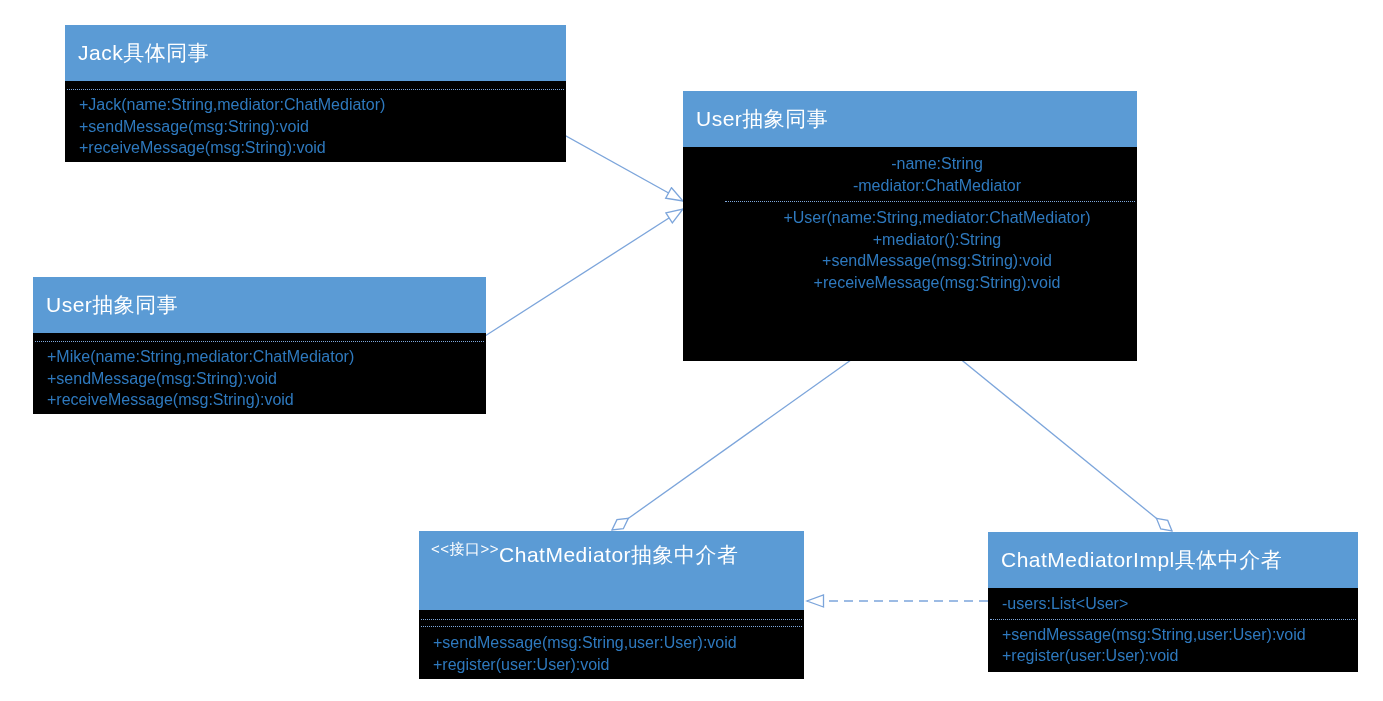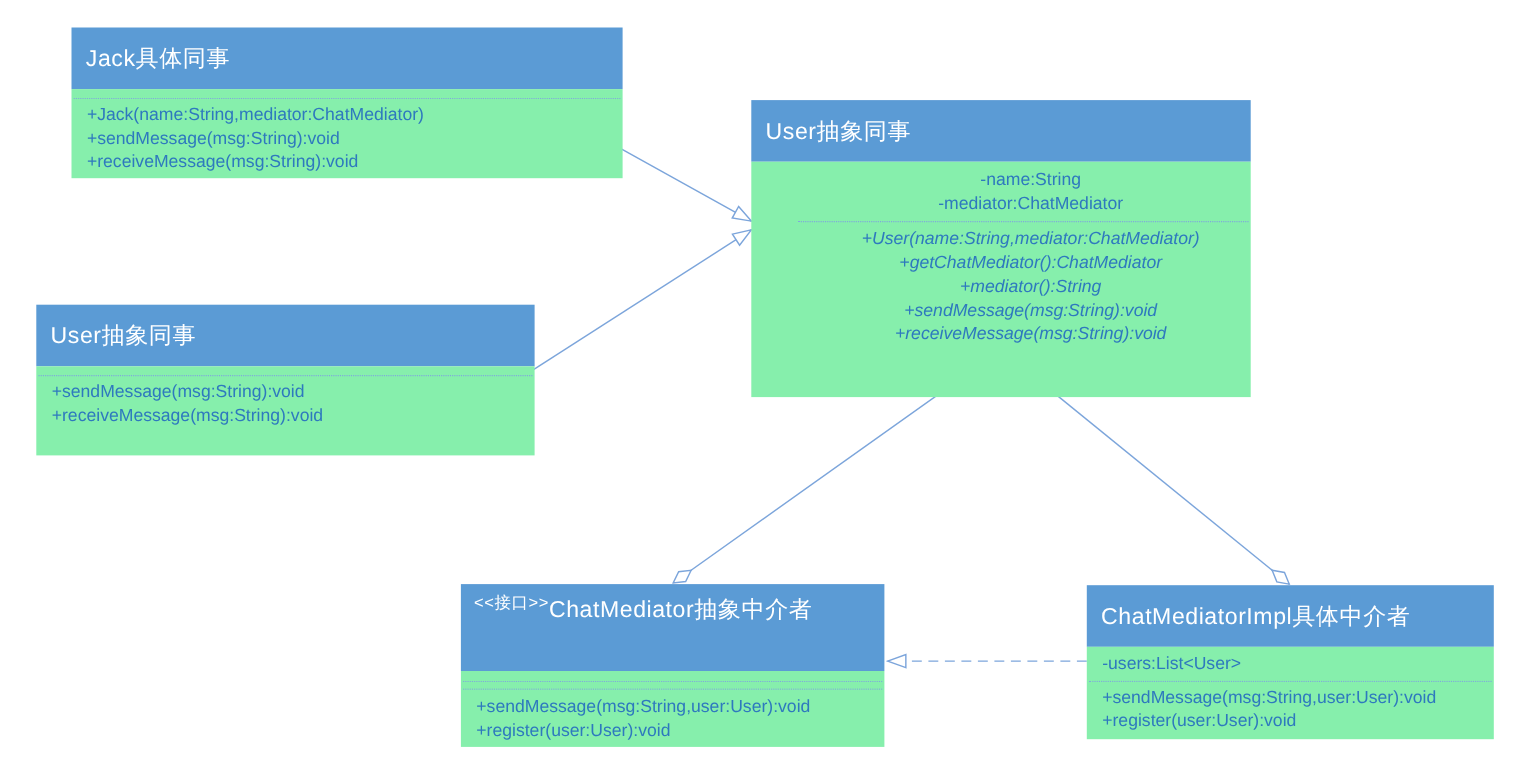--- a/index.html
+++ b/index.html
@@ -17,42 +17,42 @@
     box-sizing:border-box;
   }
   .hdr .ttl { font-size:21px; letter-spacing:0.5px; white-space:nowrap; }
   .hdr.two-line {
     flex-direction:row; align-items:flex-start; justify-content:flex-start;
     padding:8px 0 0 12px; height:79px;
   }
   .hdr.two-line .stereo { font-size:15px; line-height:20px; letter-spacing:0.5px; }
   .hdr.two-line .ttl { line-height:32px; }
   .bdy {
-    background:#86efac; color:#2E79BE; font-size:16px;
+    background:#000000; color:#2E79BE; font-size:16px;
     box-sizing:border-box; overflow:hidden;
   }
   .sep { border-top:1px dotted #7FA8DC; margin-left:2px; margin-right:2px; height:0; }
   .members { padding-left:14px; }
   .members .member { line-height:21.5px; white-space:nowrap; }
 
   #box-jack { left:18px; top:25px; width:501px;margin-left:47px; }
   #box-jack .bdy { height:81px; }
   #box-jack .sep-first { margin-top:8px; }
   #box-jack .methods { padding-top:4px; }
 
   #box-mike { left:33px; top:277px; width:453px; }
   #box-mike .bdy { height:81px; }
   #box-mike .sep-first { margin-top:8px; }
   #box-mike .methods { padding-top:4px; }
 
   #box-user { left:683px; top:91px; width:454px;text-align:center; }
   #box-user .bdy { height:214px;padding-left:40px; }
   #box-user .attrs { padding-top:6px; }
   #box-user .sep-mid { margin-top:5px; }
-  #box-user .methods { padding-top:5px;font-style:italic; }
+  #box-user .methods { padding-top:5px; }
 
   #box-mediator { left:419px; top:531px; width:385px; }
   #box-mediator .bdy { height:69px; }
   #box-mediator .sep-a { margin-top:9px; }
   #box-mediator .sep-b { margin-top:6px; }
   #box-mediator .methods { padding-top:5px; }
 
   #box-impl { left:988px; top:532px; width:370px; }
   #box-impl .bdy { height:84px; }
   #box-impl .attrs { padding-top:5px; }
@@ -96,39 +96,39 @@
     </div>
   </div>
 
   <div class="uml-box" id="box-mike">
     <div class="hdr">
       <span class="ttl">User抽象同事</span>
     </div>
     <div class="bdy">
       <div class="sep sep-first"></div>
       <div class="members methods">
+          <div class="member">+Mike(name:String,mediator:ChatMediator)</div>
           <div class="member">+sendMessage(msg:String):void</div>
           <div class="member">+receiveMessage(msg:String):void</div>
         </div>
     </div>
   </div>
 
   <div class="uml-box" id="box-user">
     <div class="hdr">
       <span class="ttl">User抽象同事</span>
     </div>
     <div class="bdy">
       <div class="members attrs">
           <div class="member">-name:String</div>
           <div class="member">-mediator:ChatMediator</div>
         </div>
       <div class="sep sep-mid"></div>
       <div class="members methods">
           <div class="member">+User(name:String,mediator:ChatMediator)</div>
-          <div class="member">+getChatMediator():ChatMediator</div>
           <div class="member">+mediator():String</div>
           <div class="member">+sendMessage(msg:String):void</div>
           <div class="member">+receiveMessage(msg:String):void</div>
         </div>
     </div>
   </div>
 
   <div class="uml-box" id="box-mediator">
     <div class="hdr two-line">
       <span class="stereo">&lt;&lt;接口&gt;&gt;</span>

